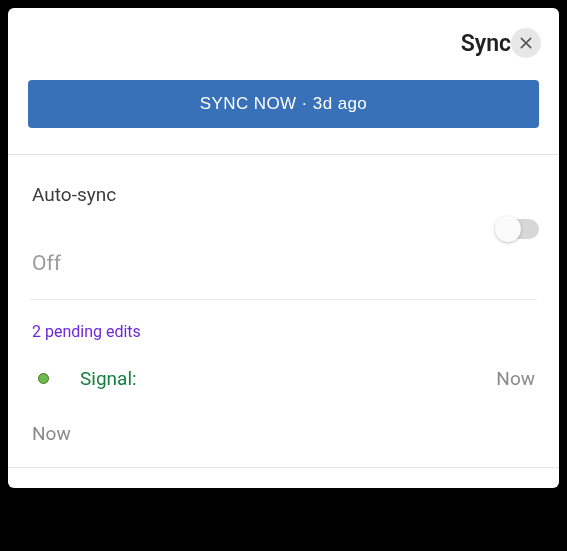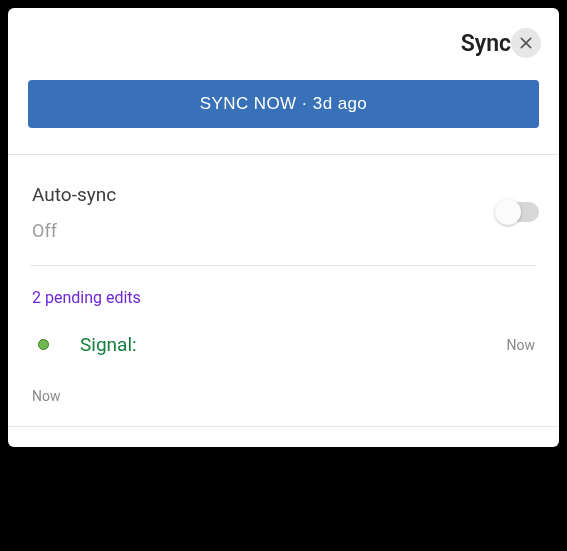--- a/index.html
+++ b/index.html
@@ -72,31 +72,32 @@
     }
     .autosync-row {
       display: flex;
       align-items: center;
       justify-content: space-between;
       padding: 24px 20px 24px 24px;
     }
     .autosync-left {
       display: flex;
       flex-direction: column;
-      gap: 14px;
+      gap: 21px;
     }
     .autosync-label {
       font-size: 19px;
       color: #3c3c3c;
       font-weight: 400;
     }
     .autosync-status {
-      font-size: 18px;
+      font-size: 21px;
       color: #9b9b9b;
       font-weight: 400;
+      margin-top: 24px;
     }
     .toggle {
       width: 42px;
       height: 20px;
       border-radius: 10px;
       background: #d7d7d7;
       position: relative;
       cursor: pointer;
     }
     .toggle-knob {
@@ -146,21 +147,21 @@
     .line-icon {
       width: 28px;
       height: 28px;
     }
     .item-name {
       font-size: 19px;
       color: #15803d;
       font-weight: 400;
     }
     .item-time {
-      font-size: 14px;
+      font-size: 19px;
       color: #8a8a8a;
     }
     .bottom-divider {
       height: 1px;
       background: #e6e6e6;
       margin-top: 6px;
     }
   </style>
 </head>
 <body>

